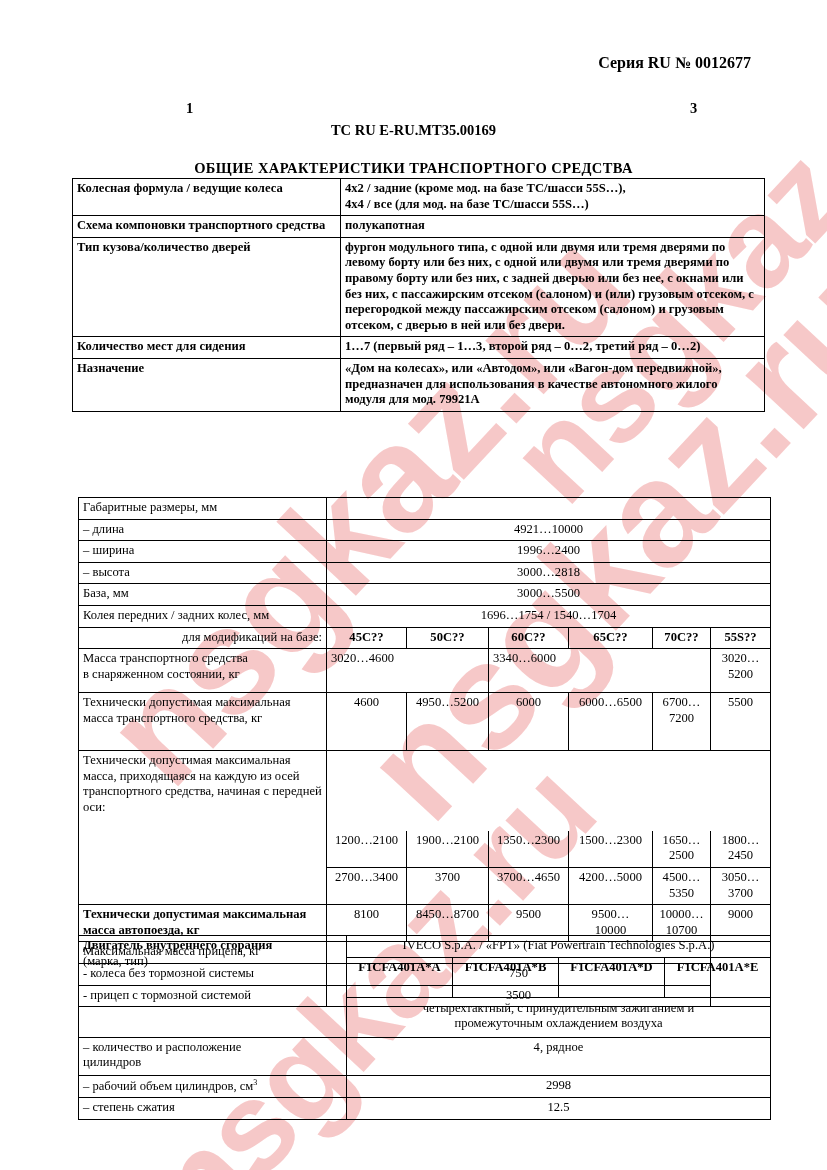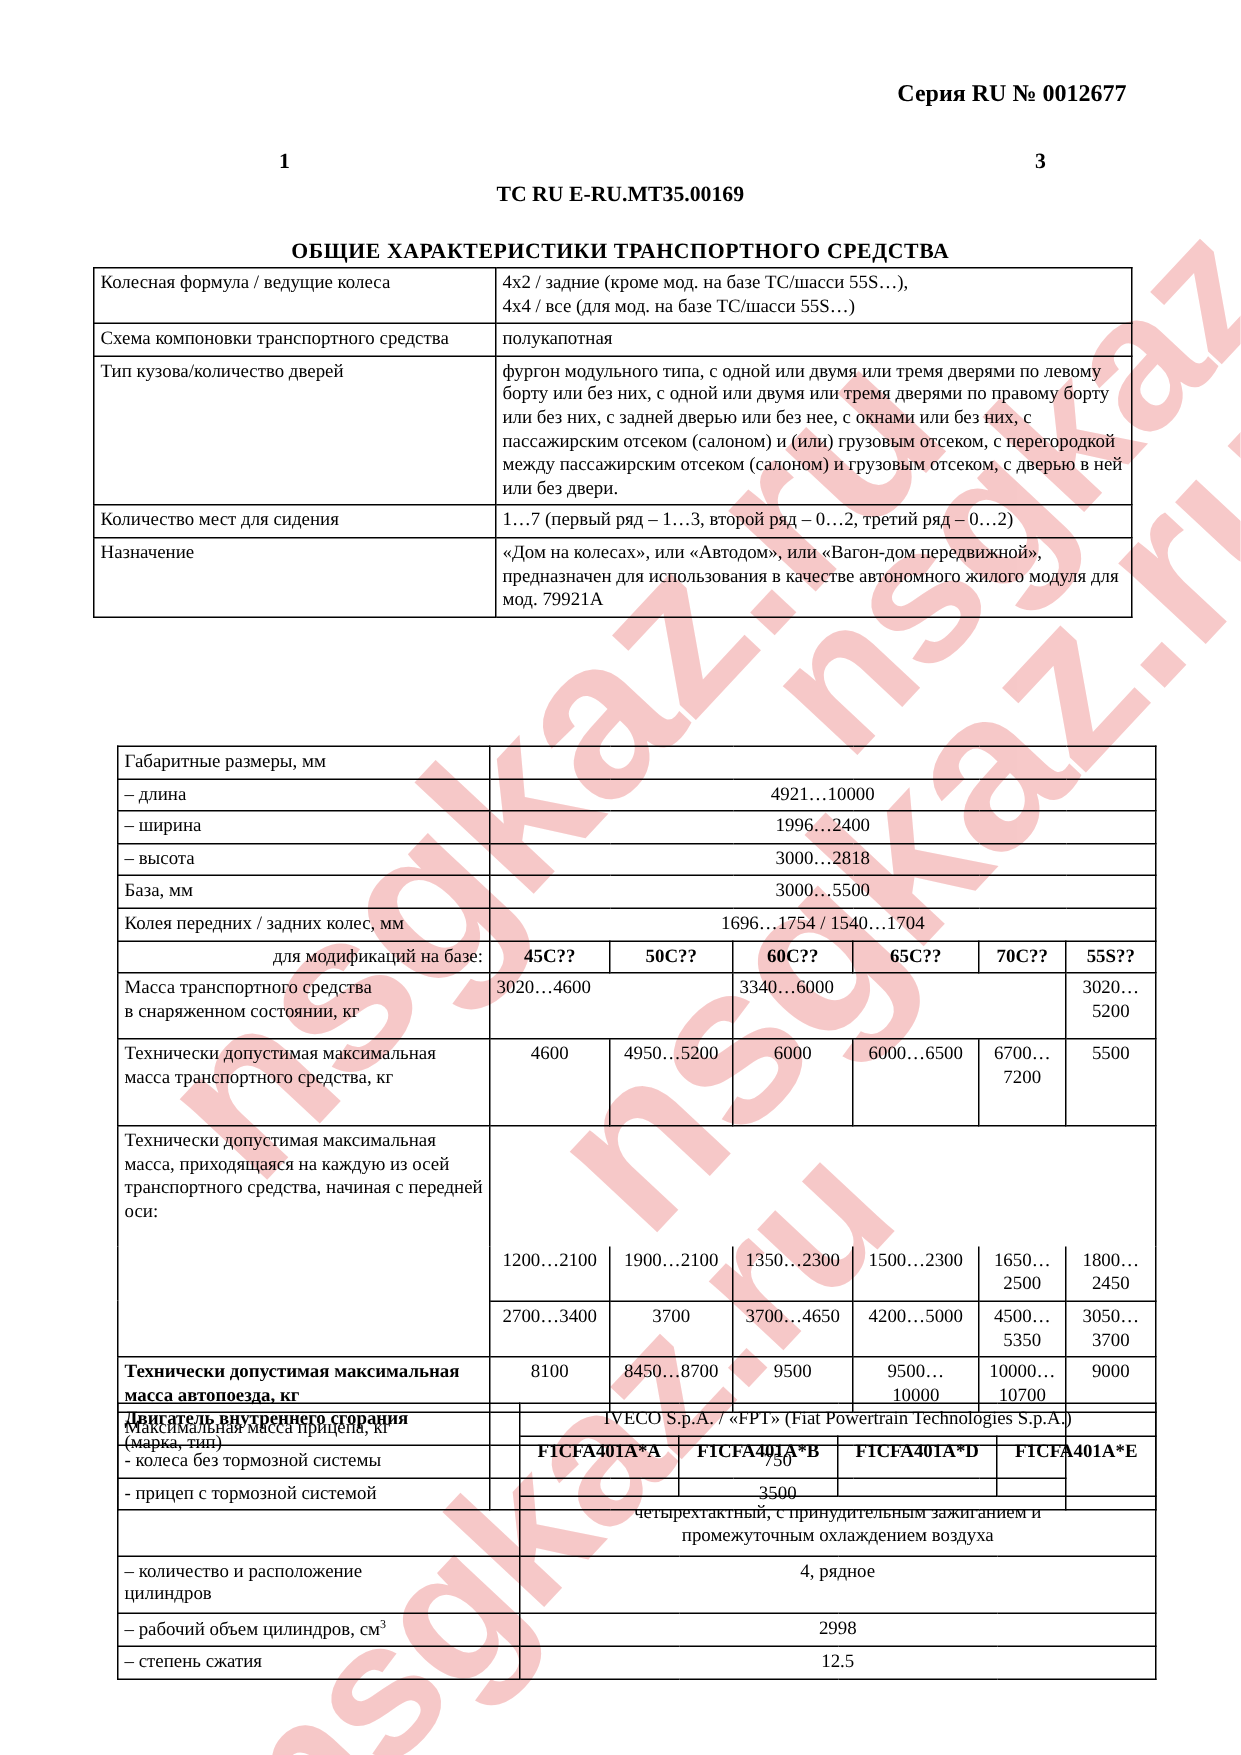--- a/index.html
+++ b/index.html
@@ -101,21 +101,21 @@
     vertical-align: top;
     background: transparent;
   }
   td.c  { text-align: center; vertical-align: middle; }
   td.cm { text-align: center; vertical-align: middle; margin-top: 12px; }
   td.b  { font-weight: bold; }
   td.vm { vertical-align: middle; font-weight: bold; }
   .ind  { padding-left: 26px; }
   .ind2 { padding-left: 12px; margin-top: 36px; }
 
-  #table-general { top: 178px; left: 62px; width: 692px; }
+  #table-general { top: 178px; left: 72px; width: 692px; font-weight: bold; }
   #table-dims    { top: 497px; left: 78px; width: 692px; }
   #table-engine  { top: 935px; left: 78px; width: 692px; }
 
   sup { font-size: 8px; vertical-align: super; }
 </style>
 </head>
 <body>
 
 <div id="watermark-layer">
   <div class="wm-text wm-a">nsgkaz.ru</div>

